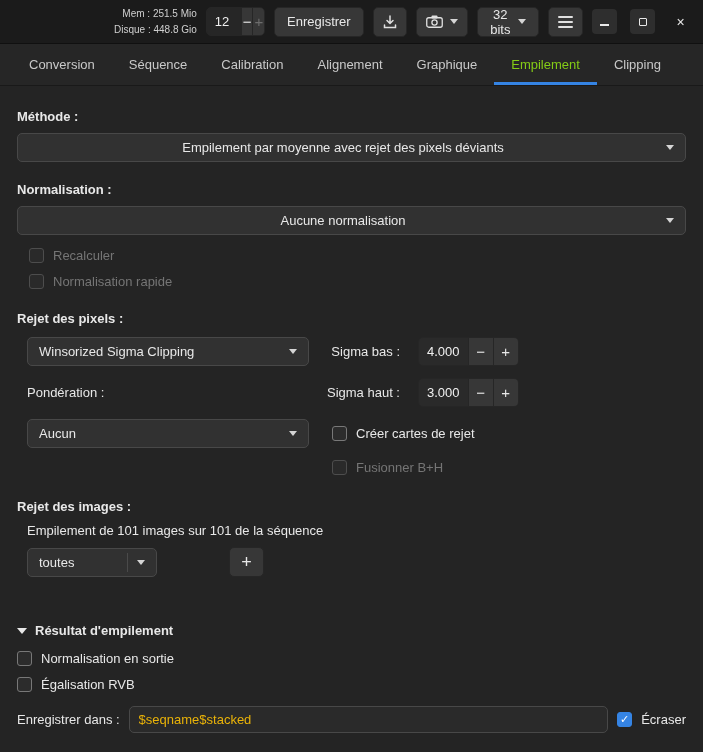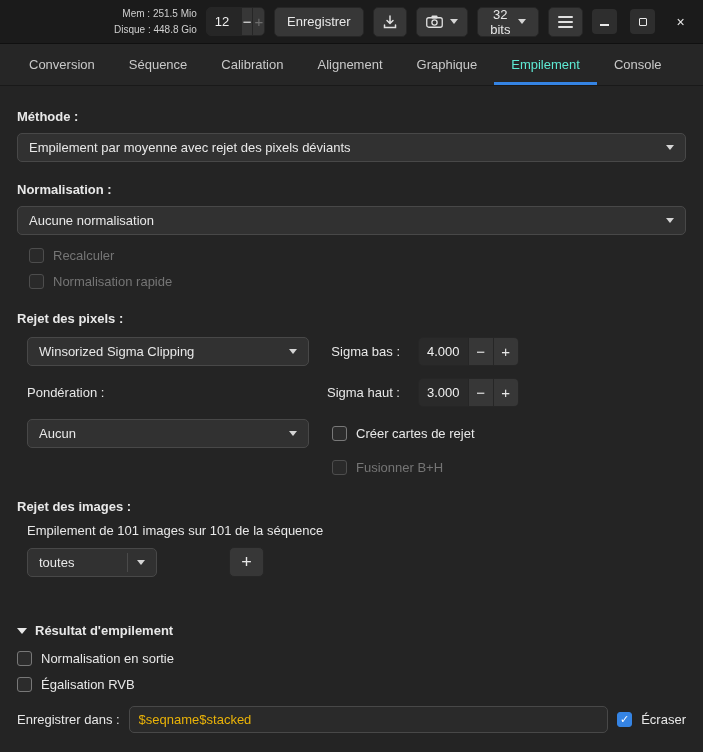--- a/index.html
+++ b/index.html
@@ -47,38 +47,38 @@
   .win-btn.flat { background:transparent; font-size:14px; }
   .min-bar { width:9px; height:2px; background:#e8e8e8; margin-top:7px; }
   .restore-sq { width:8px; height:8px; border:1.5px solid #e8e8e8; border-radius:1px; }
 
   
   .tabs { height:42px; background:#262626; border-bottom:1px solid #191919; display:flex; align-items:stretch; padding:0 12px; }
   .tab {
     display:flex; align-items:center; padding:0 17px; color:#c9c9c9;
     border-top:3px solid transparent; border-bottom:3px solid transparent; cursor:pointer; white-space:nowrap;text-align:center;
   }
-  .tab.active { color:#5eead4; border-bottom-color:#3584e4; }
+  .tab.active { color:#84cc16; border-bottom-color:#3584e4; }
 
   
   .content { padding:11px 17px 8px; }
   .expander { display:flex; align-items:center; gap:8px; font-weight:bold; cursor:pointer; }
   .tri-down { width:0; height:0; border-left:5px solid transparent; border-right:5px solid transparent; border-top:6px solid #e8e8e8; }
   .bold-label { font-weight:bold; }
   .lbl-method { margin:12px 0 9px; }
   .lbl-norm { margin:20px 0 9px; }
   .lbl-reject { margin:22px 0 11px; }
   .lbl-images { margin:24px 0 9px; }
 
   .combo {
     height:29px; background:#313131; border:1px solid #484848; border-radius:5px;
     display:flex; align-items:center; padding:0 11px; gap:9px; cursor:pointer;
   }
   .combo .text { flex:1; white-space:nowrap; overflow:hidden; }
-  .combo.full { width:100%; }
+  .combo.full { width:100%;text-align:center; }
   .combo .sep { width:1px; align-self:stretch; margin:4px 0; background:#4a4a4a; }
 
   .check-row { display:flex; align-items:center; gap:9px; cursor:pointer; }
   .checkbox {
     width:15px; height:15px; flex:0 0 15px; border-radius:3px; background:#2c2c2c;
     border:1px solid #787878; display:flex; align-items:center; justify-content:center;
   }
   .checkbox.checked { background:#3584e4; border-color:#3584e4; }
   .checkbox.checked::after { content:"✓"; color:#fff; font-size:11px; font-weight:bold; line-height:1; }
   .check-row.disabled { color:#757575; cursor:default; }
@@ -177,21 +177,21 @@
     </div>
   </header>
 
   <nav class="tabs">
     <div class="tab">Conversion</div>
     <div class="tab">Séquence</div>
     <div class="tab">Calibration</div>
     <div class="tab">Alignement</div>
     <div class="tab">Graphique</div>
     <div class="tab active">Empilement</div>
-    <div class="tab">Console</div>
+    <div class="tab">Clipping</div>
   </nav>
 
   <main class="content">
 
 
     <div class="bold-label lbl-method">Méthode :</div>
     <div class="combo full">
       <span class="text">Empilement par moyenne avec rejet des pixels déviants</span>
       <span class="chev"></span>
     </div>

